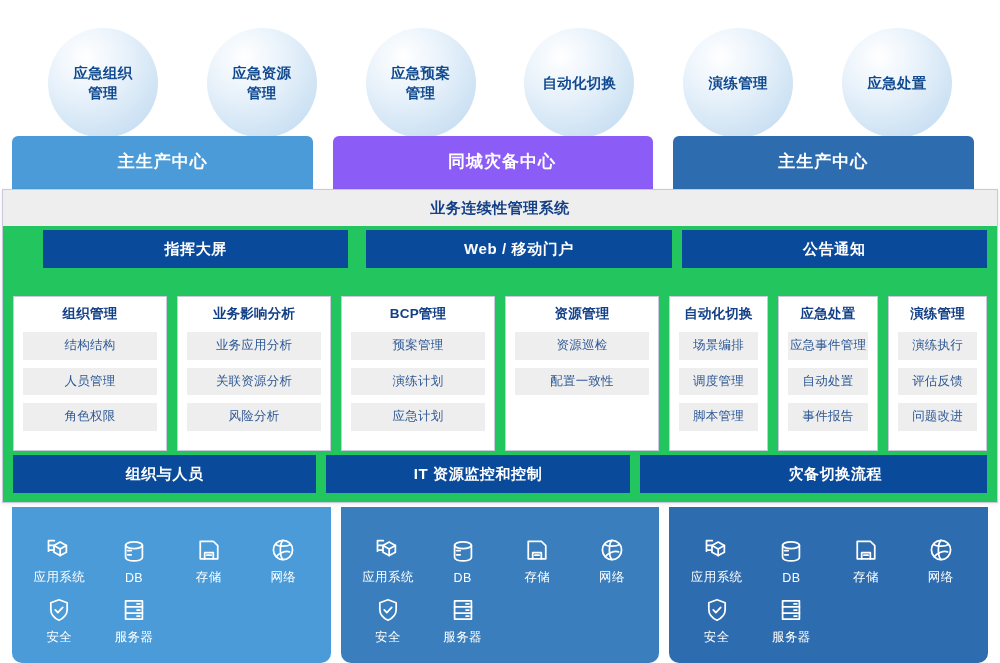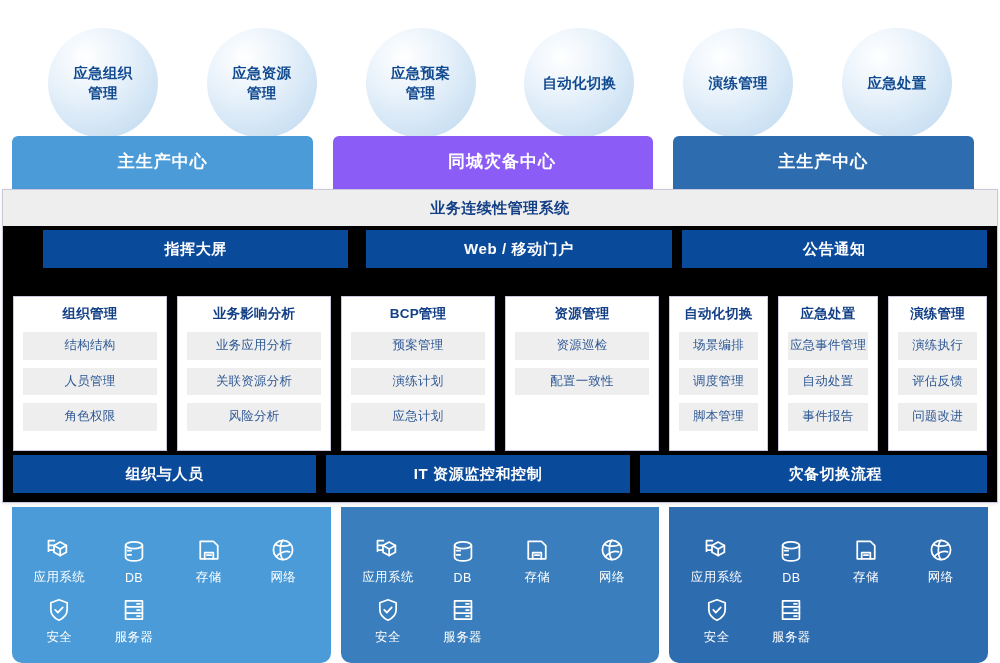--- a/index.html
+++ b/index.html
@@ -38,21 +38,21 @@
   .center-head {
     flex: 1; border-radius: 6px 6px 0 0;
     display: flex; align-items: center; justify-content: center;
     color: #fff; font-size: 17px; font-weight: bold; letter-spacing: 1px;
     padding-bottom: 6px;
   }
 
   
   .panel {
     position: absolute; left: 2px; top: 189px; width: 996px; height: 314px;
-    background: #000000;
+    background: #22c55e;
     border: 1px solid #c8c9dd;
     box-shadow: 0 1px 3px rgba(30,40,80,.10);
   }
   .panel-title {
     height: 36px; background: #eeeeee;
     display: flex; align-items: center; justify-content: center;
     color: #133f86; font-size: 15px; font-weight: bold; letter-spacing: .5px;
   }
 
   .bar-row { display: flex; gap: 10px; padding: 4px 10px 0 10px; }

